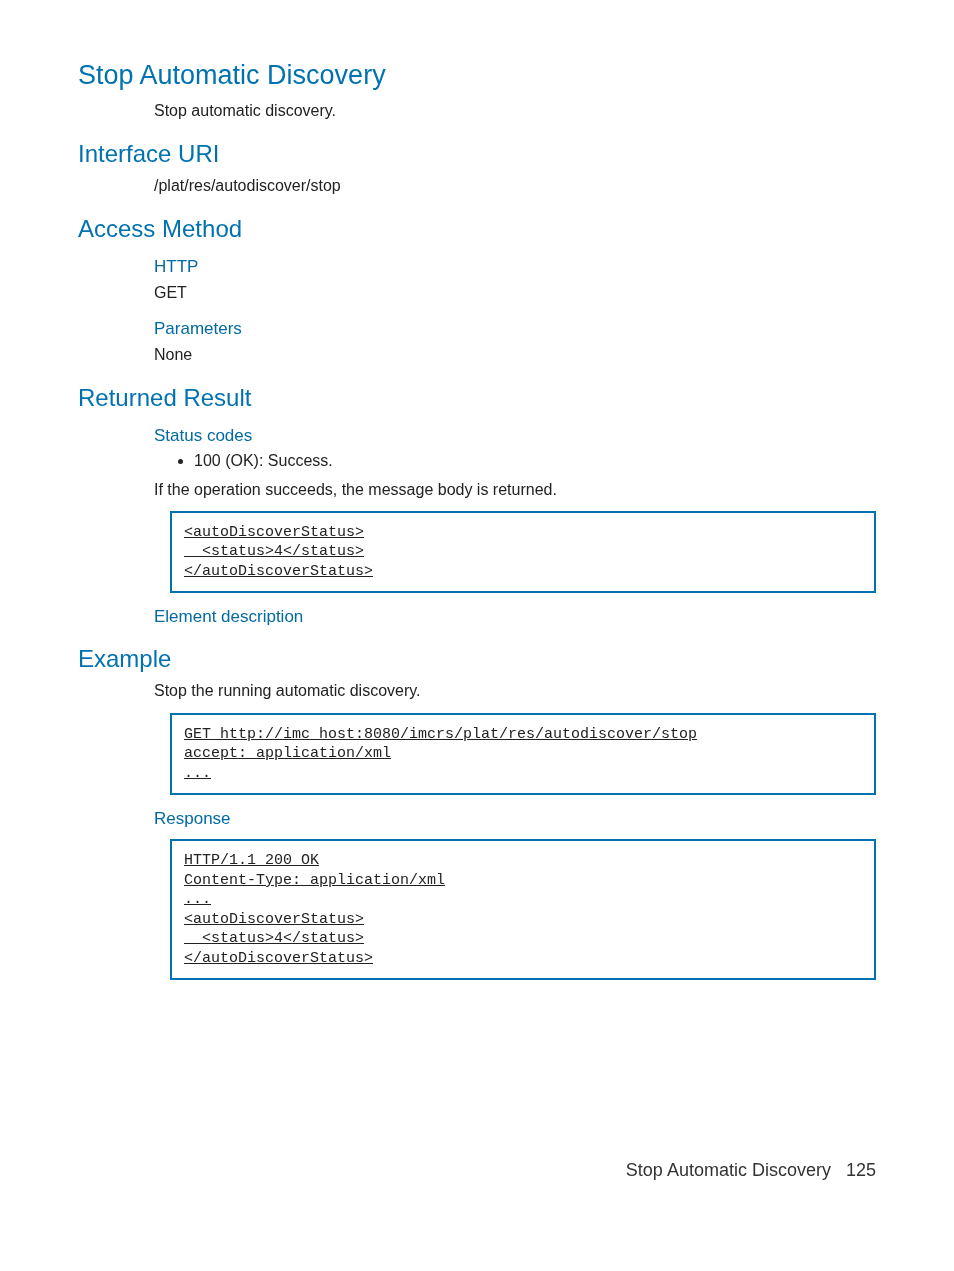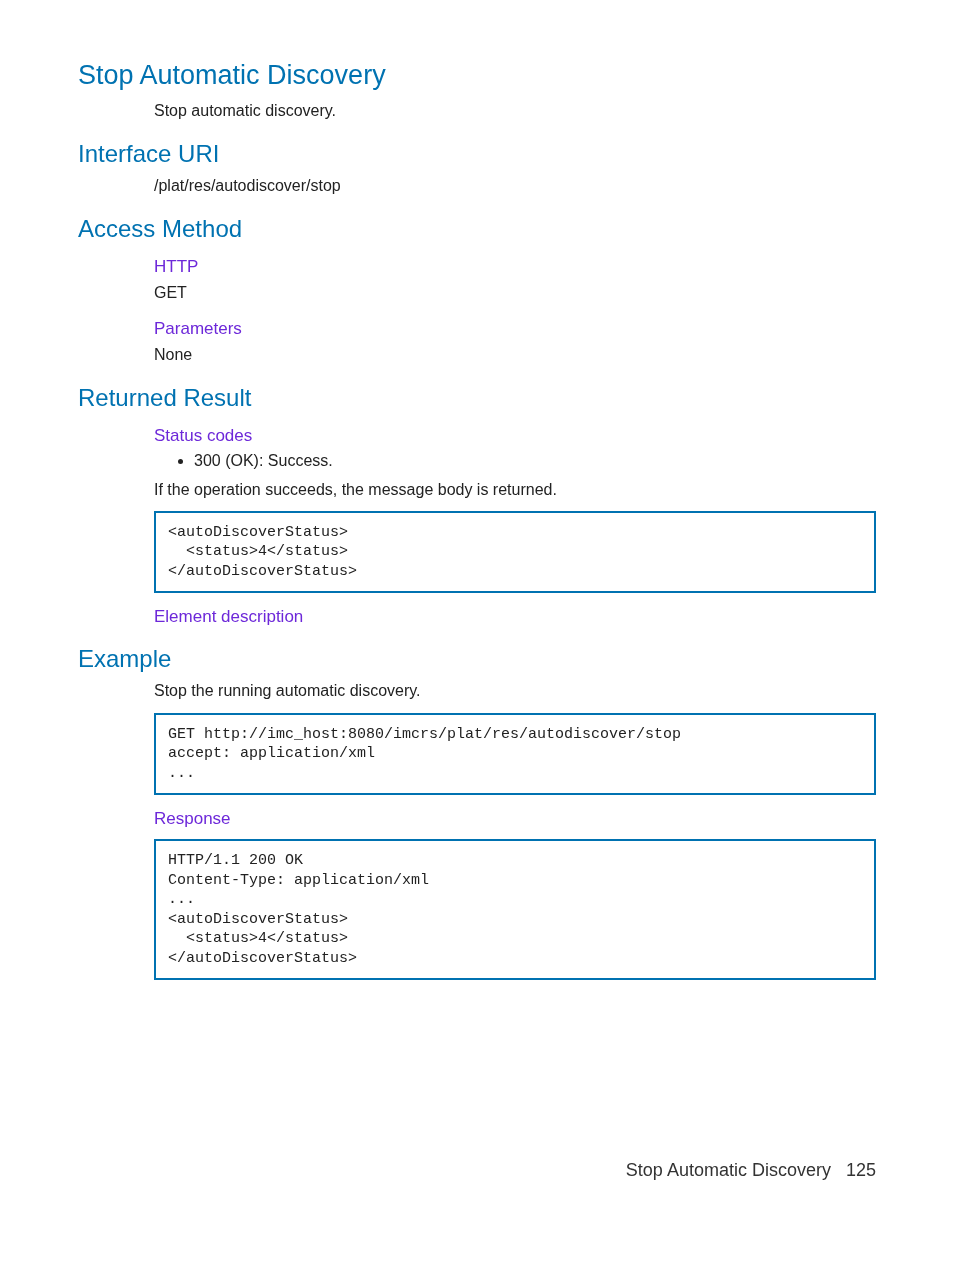--- a/index.html
+++ b/index.html
@@ -22,21 +22,21 @@
   h2.section {
     font-size: 24px;
     font-weight: normal;
     color: #0072b1;
     margin: 18px 0 6px 0;
     font-family: "Segoe UI Light", "Helvetica Neue", Arial, sans-serif;
   }
   h3.sub {
     font-size: 17px;
     font-weight: normal;
-    color: #6d28d9;
+    color: #0369a1;
     margin: 14px 0 4px 0;
     font-family: "Segoe UI Light", "Helvetica Neue", Arial, sans-serif;
   }
   .indent {
     margin-left: 76px;
   }
   p {
     margin: 4px 0 10px 0;
     line-height: 1.45;
   }
@@ -51,21 +51,22 @@
     border: 2px solid #0072b1;
     padding: 10px 12px;
     font-family: "Courier New", monospace;
     font-size: 15px;
     line-height: 1.3;
     white-space: pre;
     margin: 10px 0 14px 0;
     overflow-x: hidden;
   }
   .indent pre.codebox {
-    margin-left: 0;
+    margin-left: 16px;
+    text-decoration: underline;
   }
   a.linkref {
     color: #0072b1;
     text-decoration: none;
   }
   .footer {
     margin-top: 180px;
     text-align: right;
     font-size: 18px;
     color: #333;
@@ -89,21 +90,21 @@
   <h3 class="sub">HTTP</h3>
   <p>GET</p>
   <h3 class="sub">Parameters</h3>
   <p>None</p>
 </div>
 
 <h2 class="section">Returned Result</h2>
 <div class="indent">
   <h3 class="sub">Status codes</h3>
   <ul class="bullet">
-    <li>300 (OK): Success.</li>
+    <li>100 (OK): Success.</li>
   </ul>
   <p>If the operation succeeds, the message body is returned.</p>
   <pre class="codebox">&lt;autoDiscoverStatus&gt;
   &lt;status&gt;4&lt;/status&gt;
 &lt;/autoDiscoverStatus&gt;</pre>
   <h3 class="sub">Element description</h3>
 </div>
 
 <h2 class="section">Example</h2>
 <div class="indent">

